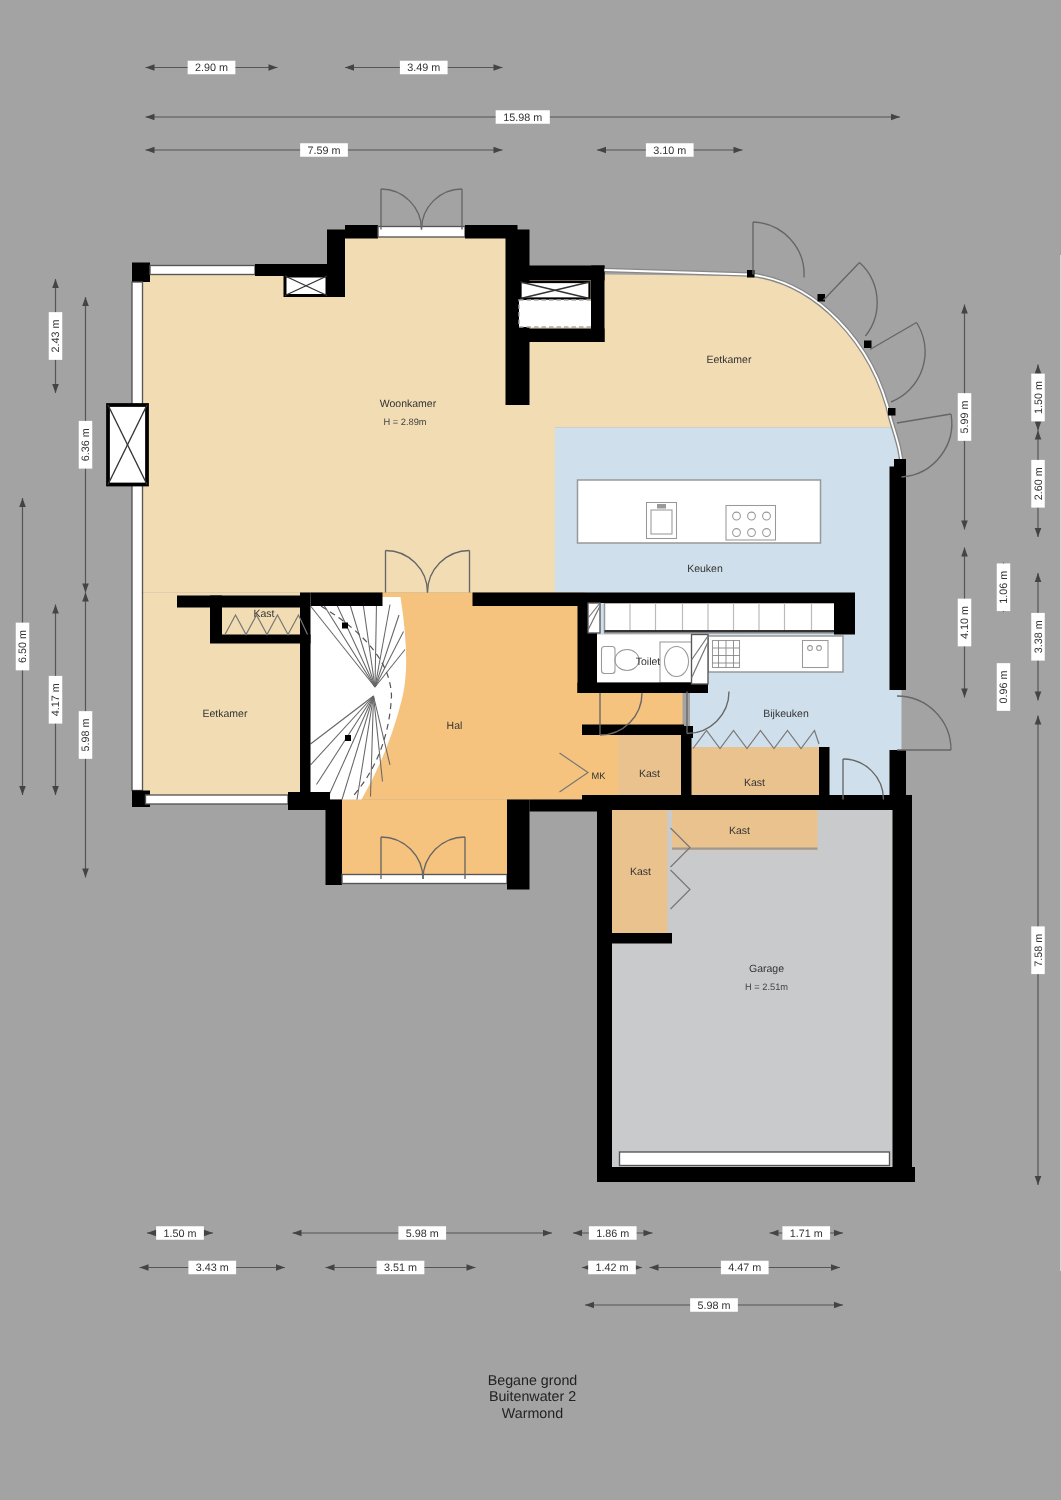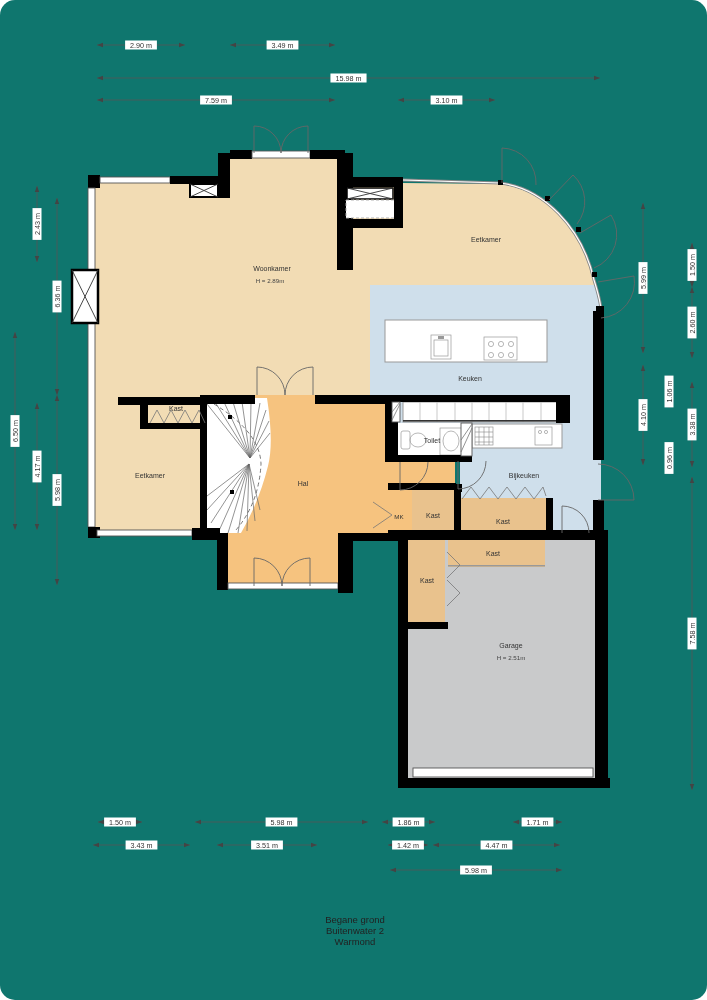--- a/index.html
+++ b/index.html
@@ -1,17 +1,17 @@
 <!DOCTYPE html>
 <html><head>
 <meta charset="utf-8">
 <style>
   html,body{margin:0;padding:0;background:#fff;}
-  .canvas{position:relative;width:707px;height:1000px;background:#0f766e;overflow:hidden;
-          font-family:"Liberation Sans", sans-serif;border-radius:15px;}
+  .canvas{position:relative;width:707px;height:1000px;background:#a3a3a3;overflow:hidden;
+          font-family:"Liberation Sans", sans-serif;}
   svg{position:absolute;left:0;top:0;}
   .room-label{font-size:7px;fill:#333;text-anchor:middle;}
   .room-sub{font-size:6.2px;fill:#444;text-anchor:middle;}
   .title-line{font-size:9.5px;fill:#222;text-anchor:middle;}
   .dim text{font-size:7.2px;fill:#333;text-anchor:middle;}
   .dimline{stroke:#555;stroke-width:0.8;}
   .dimarrow{fill:#444;}
   .wall{fill:#000;}
   .win{fill:#fff;stroke:#555;stroke-width:0.9;}
   .fix{fill:#fff;stroke:#999;stroke-width:1;}

